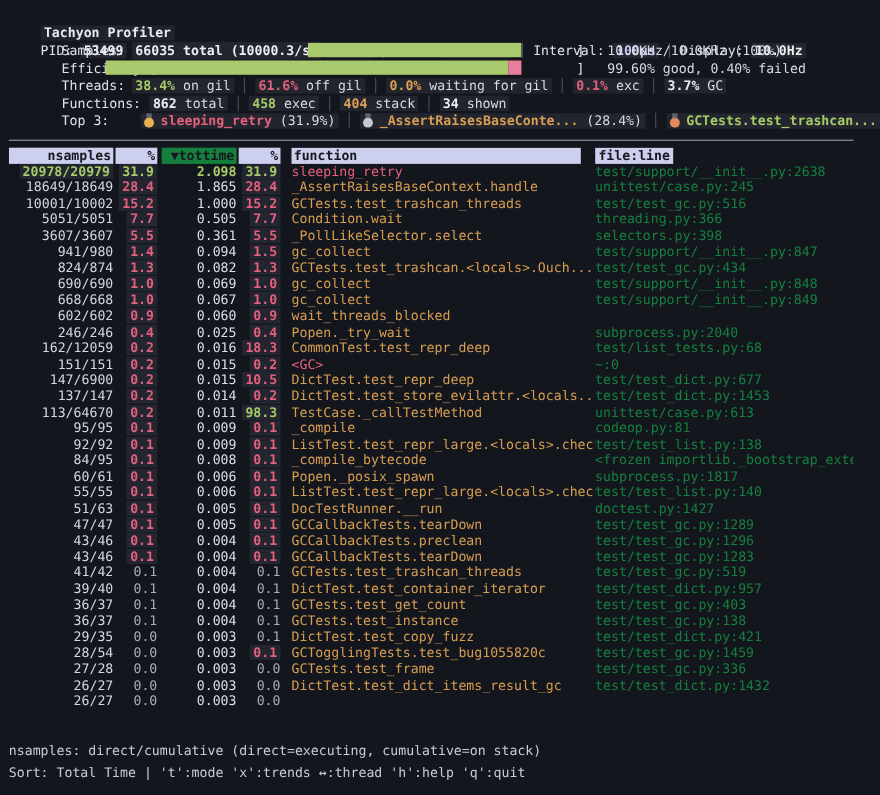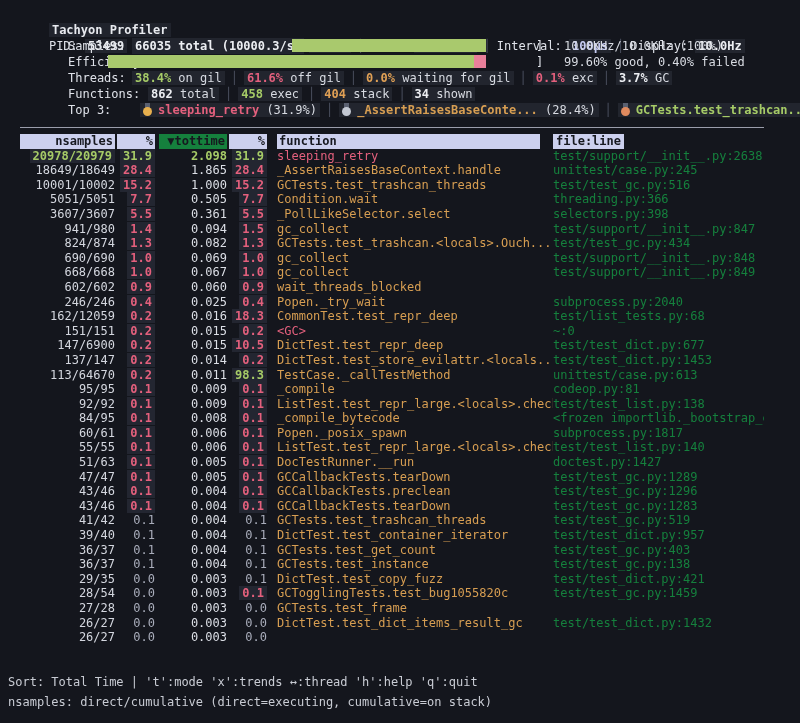--- a/index.html
+++ b/index.html
@@ -4,21 +4,21 @@
 <style>
   * { margin:0; padding:0; box-sizing:border-box; }
   html,body { width:800px; height:723px; }
   body {
     background:#14161d;
     color:#d8dbe2;
     font-family:"DejaVu Sans Mono", monospace;
     font-size:12px;
     overflow:hidden;
   }
-  .screen { padding:6px 20px; position:relative; width:784px; height:723px; }
+  .screen { padding:6px 8px; position:relative; width:784px; height:723px; }
 
   
   .hline { height:16px; line-height:16px; white-space:pre; position:relative; }
   .title { font-weight:bold; color:#e8eaef; }
   .title .boxed { background:#20232c; }
   .lbl { color:#dfe2e9; }
   .sep { color:#4c5160; padding:0 6px; }
   .boxed { background:#22252e; padding:0 3px; }
   .vg { color:#a6cb67; font-weight:bold; }
   .vr { color:#e4607d; font-weight:bold; }
@@ -157,24 +157,24 @@
         <div class="grid-row"><div class="c1"><span class="t-n">51/63</span></div><div class="c2"><span class="t-r cellbox">0.1</span></div><div class="c3"><span class="t-w">0.005</span></div><div class="c4"><span class="t-r cellbox">0.1</span></div><div class="c5"><span class="t-a">DocTestRunner.__run</span></div><div class="c6"><span class="t-f">doctest.py:1427</span></div></div>
         <div class="grid-row"><div class="c1"><span class="t-n">47/47</span></div><div class="c2"><span class="t-r cellbox">0.1</span></div><div class="c3"><span class="t-w">0.005</span></div><div class="c4"><span class="t-r cellbox">0.1</span></div><div class="c5"><span class="t-a">GCCallbackTests.tearDown</span></div><div class="c6"><span class="t-f">test/test_gc.py:1289</span></div></div>
         <div class="grid-row"><div class="c1"><span class="t-n">43/46</span></div><div class="c2"><span class="t-r cellbox">0.1</span></div><div class="c3"><span class="t-w">0.004</span></div><div class="c4"><span class="t-r cellbox">0.1</span></div><div class="c5"><span class="t-a">GCCallbackTests.preclean</span></div><div class="c6"><span class="t-f">test/test_gc.py:1296</span></div></div>
         <div class="grid-row"><div class="c1"><span class="t-n">43/46</span></div><div class="c2"><span class="t-r cellbox">0.1</span></div><div class="c3"><span class="t-w">0.004</span></div><div class="c4"><span class="t-r cellbox">0.1</span></div><div class="c5"><span class="t-a">GCCallbackTests.tearDown</span></div><div class="c6"><span class="t-f">test/test_gc.py:1283</span></div></div>
         <div class="grid-row"><div class="c1"><span class="t-n">41/42</span></div><div class="c2"><span class="t-dim">0.1</span></div><div class="c3"><span class="t-w">0.004</span></div><div class="c4"><span class="t-dim">0.1</span></div><div class="c5"><span class="t-a">GCTests.test_trashcan_threads</span></div><div class="c6"><span class="t-f">test/test_gc.py:519</span></div></div>
         <div class="grid-row"><div class="c1"><span class="t-n">39/40</span></div><div class="c2"><span class="t-dim">0.1</span></div><div class="c3"><span class="t-w">0.004</span></div><div class="c4"><span class="t-dim">0.1</span></div><div class="c5"><span class="t-a">DictTest.test_container_iterator</span></div><div class="c6"><span class="t-f">test/test_dict.py:957</span></div></div>
         <div class="grid-row"><div class="c1"><span class="t-n">36/37</span></div><div class="c2"><span class="t-dim">0.1</span></div><div class="c3"><span class="t-w">0.004</span></div><div class="c4"><span class="t-dim">0.1</span></div><div class="c5"><span class="t-a">GCTests.test_get_count</span></div><div class="c6"><span class="t-f">test/test_gc.py:403</span></div></div>
         <div class="grid-row"><div class="c1"><span class="t-n">36/37</span></div><div class="c2"><span class="t-dim">0.1</span></div><div class="c3"><span class="t-w">0.004</span></div><div class="c4"><span class="t-dim">0.1</span></div><div class="c5"><span class="t-a">GCTests.test_instance</span></div><div class="c6"><span class="t-f">test/test_gc.py:138</span></div></div>
         <div class="grid-row"><div class="c1"><span class="t-n">29/35</span></div><div class="c2"><span class="t-dim">0.0</span></div><div class="c3"><span class="t-w">0.003</span></div><div class="c4"><span class="t-dim">0.1</span></div><div class="c5"><span class="t-a">DictTest.test_copy_fuzz</span></div><div class="c6"><span class="t-f">test/test_dict.py:421</span></div></div>
         <div class="grid-row"><div class="c1"><span class="t-n">28/54</span></div><div class="c2"><span class="t-dim">0.0</span></div><div class="c3"><span class="t-w">0.003</span></div><div class="c4"><span class="t-r cellbox">0.1</span></div><div class="c5"><span class="t-a">GCTogglingTests.test_bug1055820c</span></div><div class="c6"><span class="t-f">test/test_gc.py:1459</span></div></div>
-        <div class="grid-row"><div class="c1"><span class="t-n">27/28</span></div><div class="c2"><span class="t-dim">0.0</span></div><div class="c3"><span class="t-w">0.003</span></div><div class="c4"><span class="t-dim">0.0</span></div><div class="c5"><span class="t-a">GCTests.test_frame</span></div></div>
+        <div class="grid-row"><div class="c1"><span class="t-n">27/28</span></div><div class="c2"><span class="t-dim">0.0</span></div><div class="c3"><span class="t-w">0.003</span></div><div class="c4"><span class="t-dim">0.0</span></div><div class="c5"><span class="t-a">GCTests.test_frame</span></div><div class="c6"><span class="t-f">test/test_gc.py:336</span></div></div>
         <div class="grid-row"><div class="c1"><span class="t-n">26/27</span></div><div class="c2"><span class="t-dim">0.0</span></div><div class="c3"><span class="t-w">0.003</span></div><div class="c4"><span class="t-dim">0.0</span></div><div class="c5"><span class="t-a">DictTest.test_dict_items_result_gc</span></div><div class="c6"><span class="t-f">test/test_dict.py:1432</span></div></div>
         <div class="grid-row"><div class="c1"><span class="t-n">26/27</span></div><div class="c2"><span class="t-dim">0.0</span></div><div class="c3"><span class="t-w">0.003</span></div><div class="c4"><span class="t-dim">0.0</span></div></div>
       </div>
   </div>
 
   <div class="footer">
+    <div>nsamples: direct/cumulative (direct=executing, cumulative=on stack)</div>
     <div>Sort: Total Time | 't':mode 'x':trends ↔:thread 'h':help 'q':quit</div>
-    <div>nsamples: direct/cumulative (direct=executing, cumulative=on stack)</div>
   </div>
 
 </div>
 
 </body></html>

